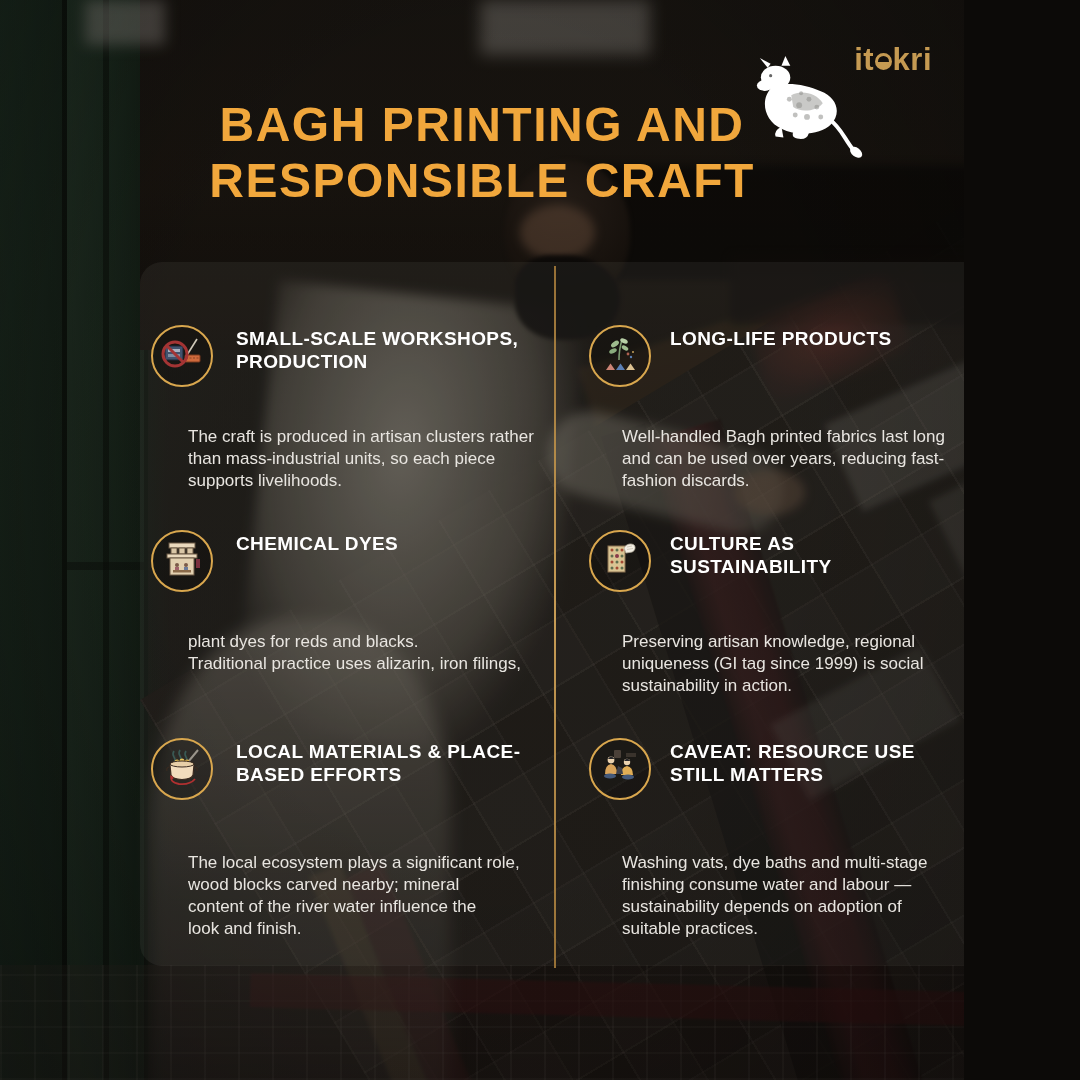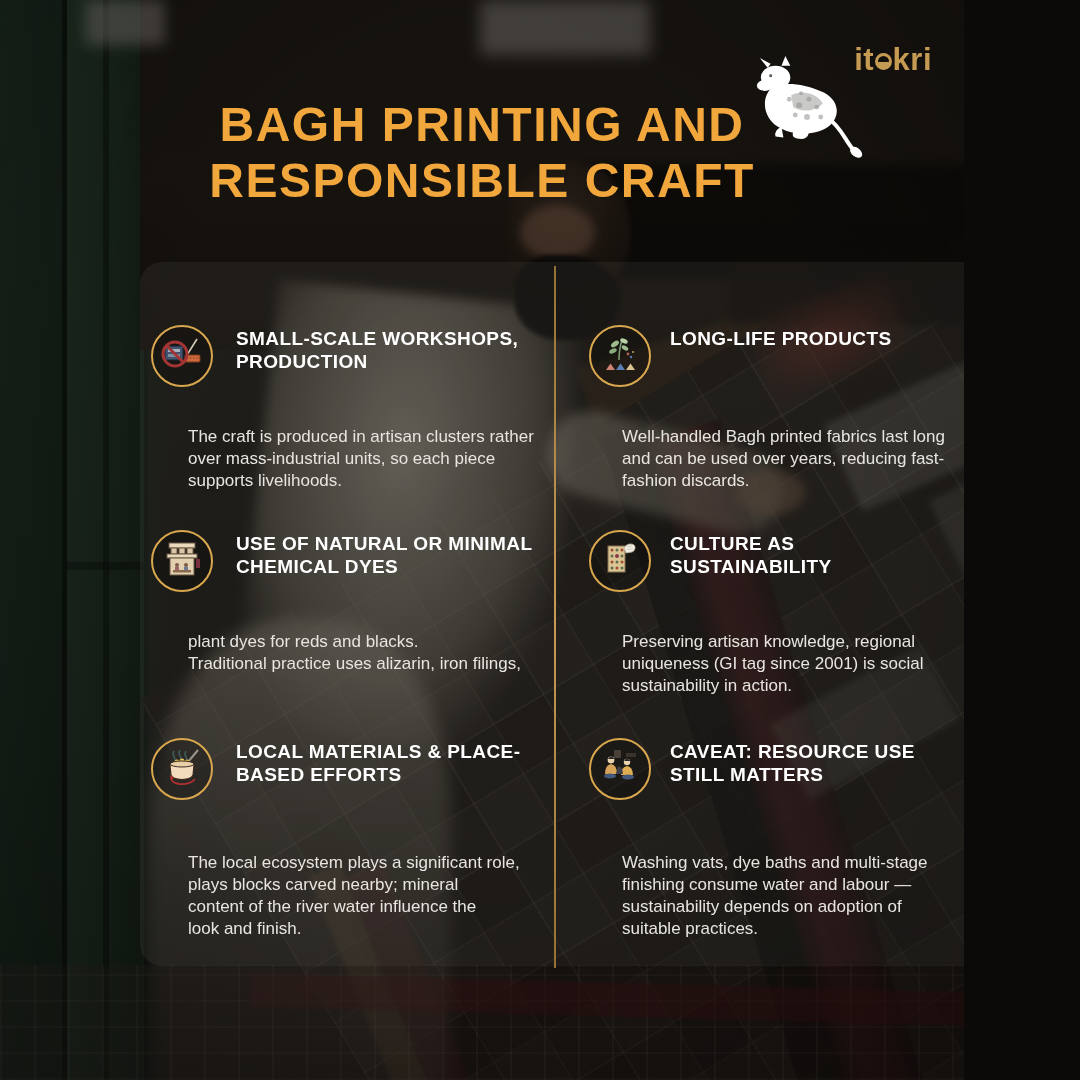--- a/index.html
+++ b/index.html
@@ -187,21 +187,21 @@
         <circle cx="15" cy="20" r="12" fill="none" stroke="#a33434" stroke-width="3"></circle>
         <path d="M7 12 L23 28" stroke="#a33434" stroke-width="3"></path>
       </svg>
     </div>
     <h2 class="card-heading">
       <span class="hl">SMALL-SCALE WORKSHOPS,</span>
       <span class="hl">PRODUCTION</span>
     </h2>
     <p class="card-body">
       <span class="bl">The craft is produced in artisan clusters rather</span>
-      <span class="bl">over mass-industrial units, so each piece</span>
+      <span class="bl">than mass-industrial units, so each piece</span>
       <span class="bl">supports livelihoods.</span>
     </p>
   </section>
 
   <section class="card col-right row-1">
     <div class="icon-ring">
       <svg width="44" height="44" viewBox="0 0 44 44" xmlns="http://www.w3.org/2000/svg">
         <path d="M21 26 C21 18 22 12 24 6" stroke="#7d9b72" stroke-width="1.6" fill="none"></path>
         <ellipse cx="17" cy="10" rx="4.5" ry="2.4" fill="#9ebc8e" transform="rotate(-35 17 10)"></ellipse>
         <ellipse cx="26" cy="7" rx="4" ry="2.2" fill="#b7cfa6" transform="rotate(25 26 7)"></ellipse>
@@ -236,21 +236,20 @@
         <rect x="10" y="19" width="24" height="17" fill="#e2d0b0" stroke="#6a5844"></rect>
         <circle cx="17" cy="26" r="2" fill="#7a5a48"></circle>
           <rect x="15" y="28" width="4" height="5" fill="#a0606a"></rect>
         <circle cx="26" cy="26" r="2" fill="#7a5a48"></circle>
           <rect x="24" y="28" width="4" height="5" fill="#6a7a9a"></rect>
         <rect x="13" y="31" width="18" height="2.5" fill="#8a6a4a"></rect>
         <rect x="36" y="20" width="4" height="9" fill="#7a2f3e"></rect>
       </svg>
     </div>
     <h2 class="card-heading">
-      <span class="hl">USE OF NATURAL OR MINIMAL</span>
       <span class="hl">CHEMICAL DYES</span>
     </h2>
     <p class="card-body">
       <span class="bl">plant dyes for reds and blacks.</span>
       <span class="bl">Traditional practice uses alizarin, iron filings,</span>
     </p>
   </section>
 
   <section class="card col-right row-2">
     <div class="icon-ring">
@@ -271,21 +270,21 @@
         <path d="M26 9 C28 5 33 4 36 6 C38 8 37 12 34 13 L28 14 Z" fill="#f2eee4" stroke="#b8b0a0" stroke-width="0.8"></path>
         <path d="M29 8 l5 -1 M29 10.5 l6 -1" stroke="#c8c0b0" stroke-width="0.8" fill="none"></path>
       </svg>
     </div>
     <h2 class="card-heading">
       <span class="hl">CULTURE AS</span>
       <span class="hl">SUSTAINABILITY</span>
     </h2>
     <p class="card-body">
       <span class="bl">Preserving artisan knowledge, regional</span>
-      <span class="bl">uniqueness (GI tag since 2001) is social</span>
+      <span class="bl">uniqueness (GI tag since 1999) is social</span>
       <span class="bl">sustainability in action.</span>
     </p>
   </section>
 
   <section class="card col-left row-3">
     <div class="icon-ring">
       <svg width="44" height="44" viewBox="0 0 44 44" xmlns="http://www.w3.org/2000/svg">
         <path d="M14 4 q-2 3 0 6 q2 3 0 5" stroke="#3a5a55" stroke-width="1.6" fill="none"></path>
         <path d="M20 3 q-2 3 0 6 q2 3 0 5" stroke="#3a5a55" stroke-width="1.6" fill="none"></path>
         <path d="M26 4 q-2 3 0 6 q2 3 0 5" stroke="#3a5a55" stroke-width="1.6" fill="none"></path>
@@ -301,21 +300,21 @@
         <path d="M12 29 q-3 6 7 8 q11 1 16 -5" stroke="#b03030" stroke-width="1.8" fill="none"></path>
         <path d="M14 31 l-4 -3 l1 5 Z" fill="#b03030"></path>
       </svg>
     </div>
     <h2 class="card-heading">
       <span class="hl">LOCAL MATERIALS &amp; PLACE-</span>
       <span class="hl">BASED EFFORTS</span>
     </h2>
     <p class="card-body">
       <span class="bl">The local ecosystem plays a significant role,</span>
-      <span class="bl">plays blocks carved nearby; mineral</span>
+      <span class="bl">wood blocks carved nearby; mineral</span>
       <span class="bl">content of the river water influence the</span>
       <span class="bl">look and finish.</span>
     </p>
   </section>
 
   <section class="card col-right row-3">
     <div class="icon-ring">
       <svg width="44" height="44" viewBox="0 0 44 44" xmlns="http://www.w3.org/2000/svg">
         <rect x="16" y="3" width="7" height="8" rx="1" fill="#4a4038"></rect>
         <rect x="28" y="6" width="10" height="4" fill="#3a332c"></rect>

